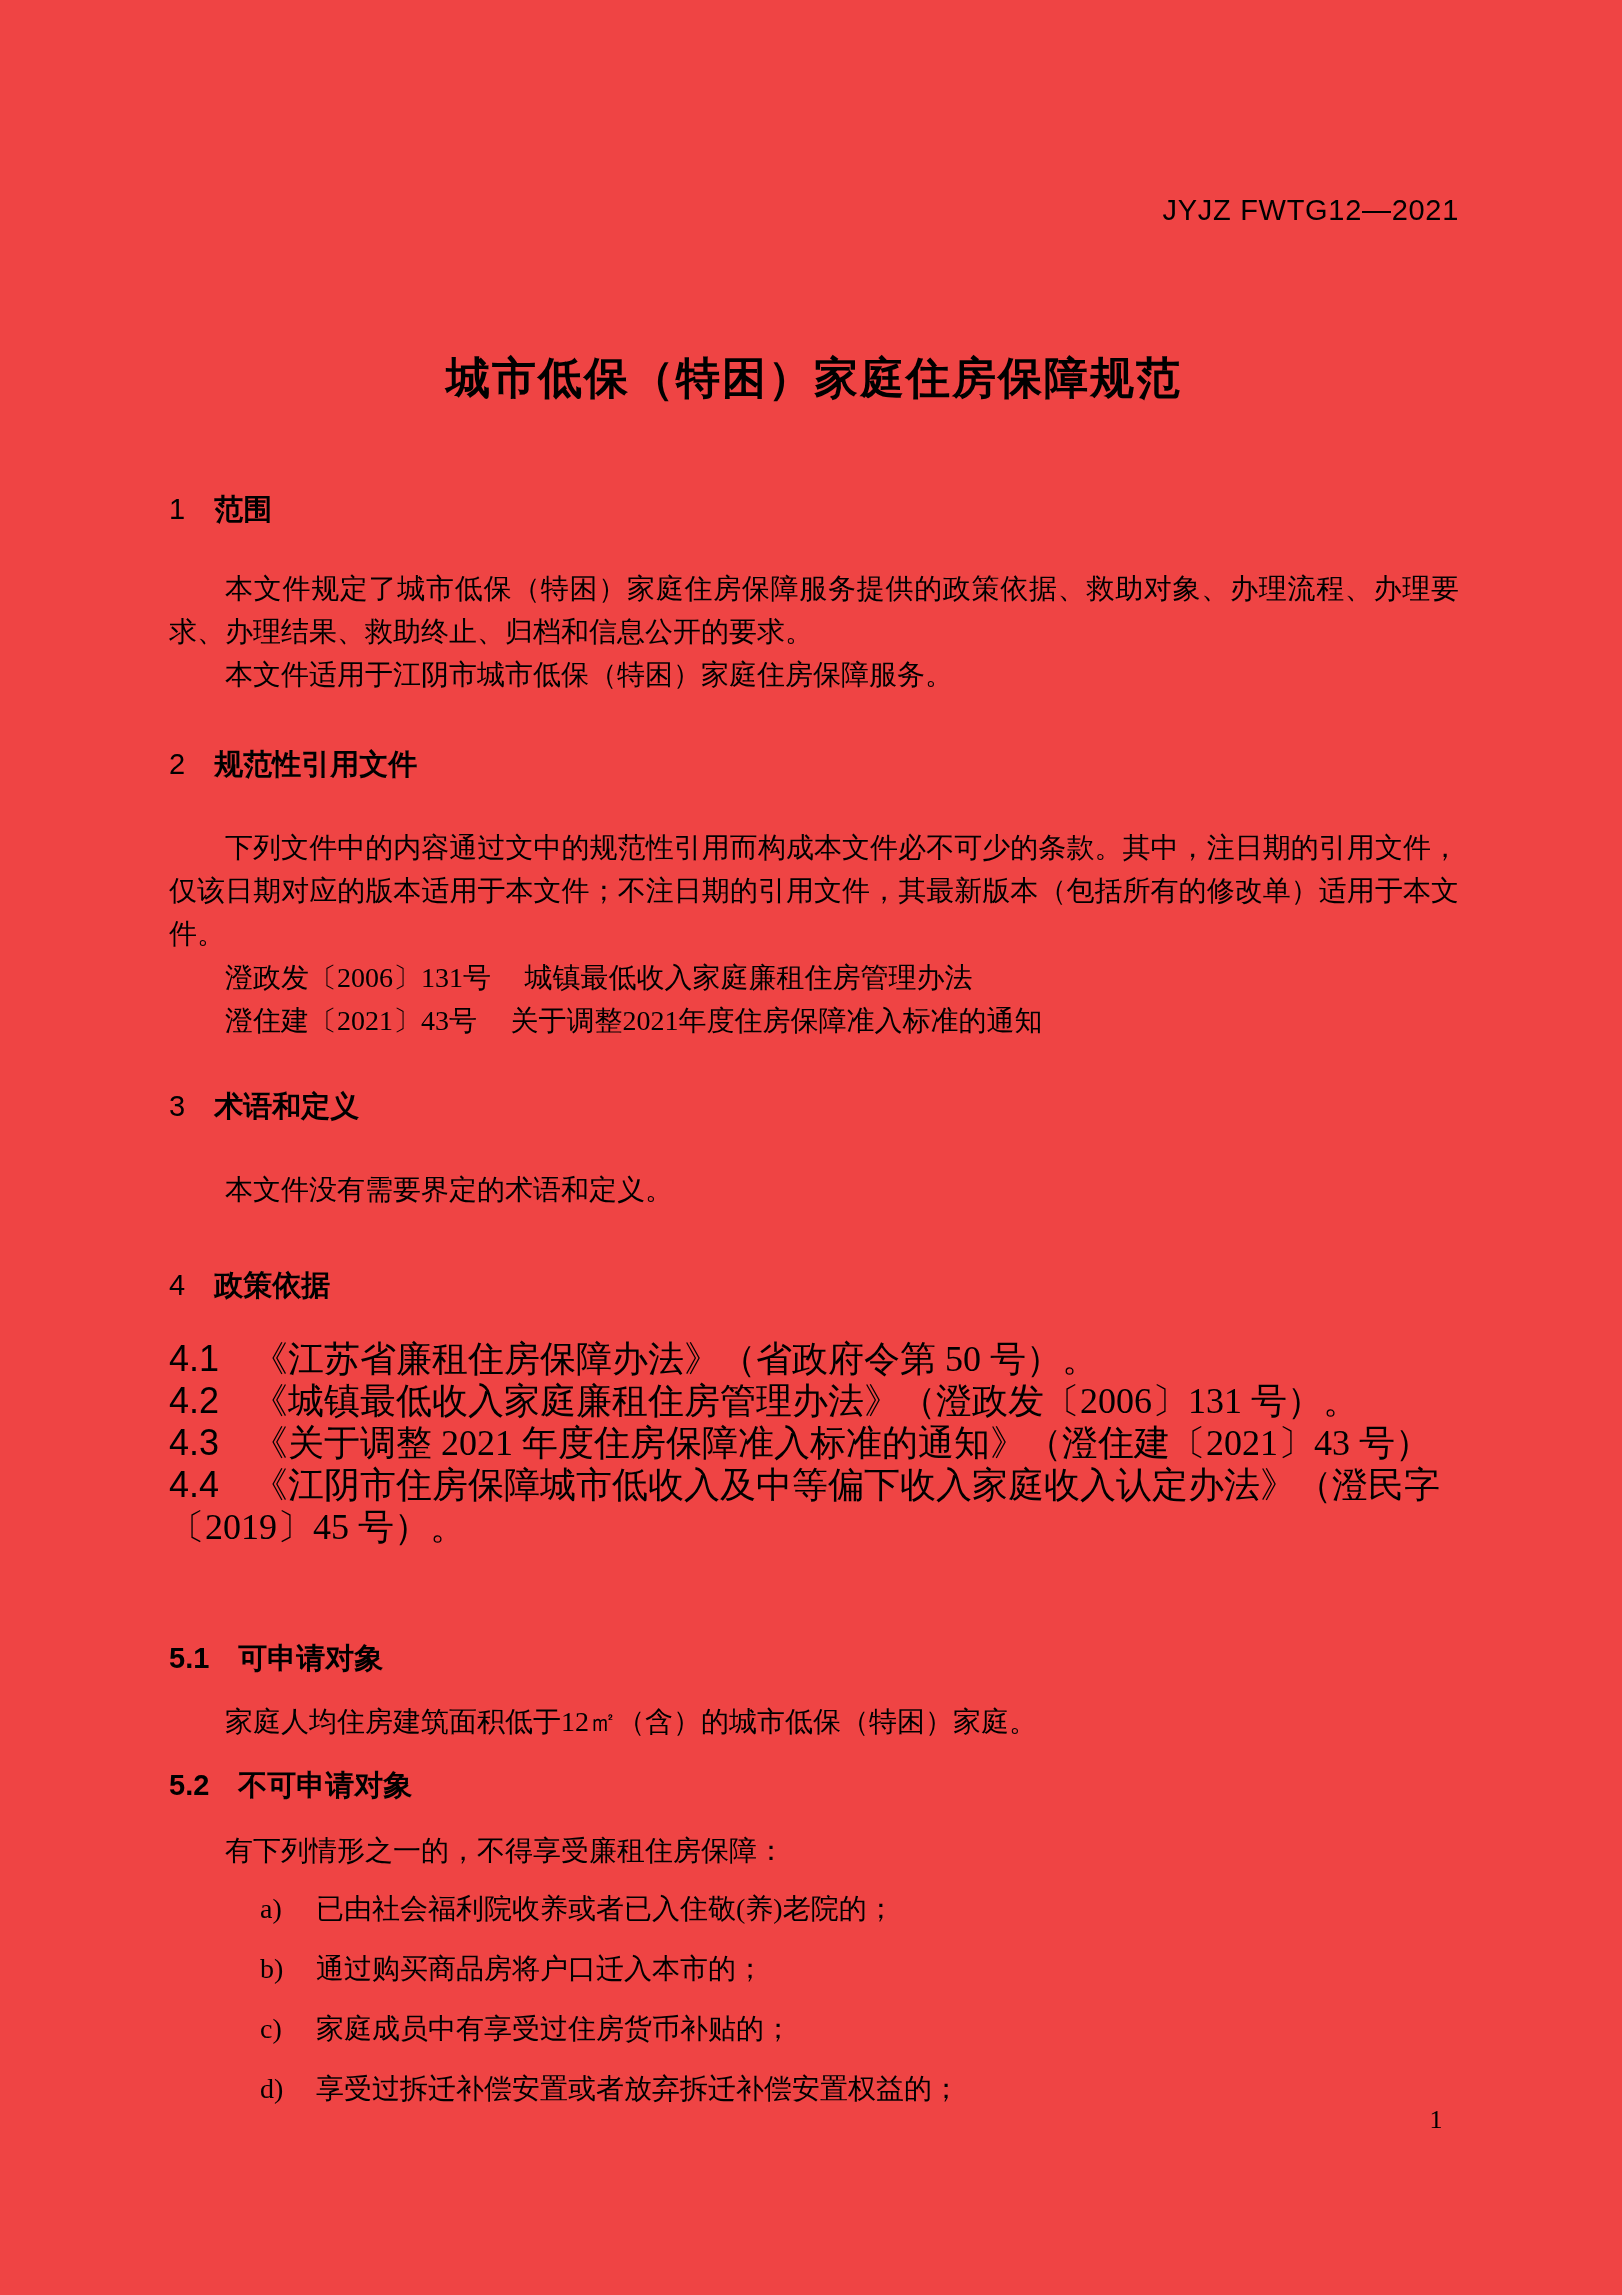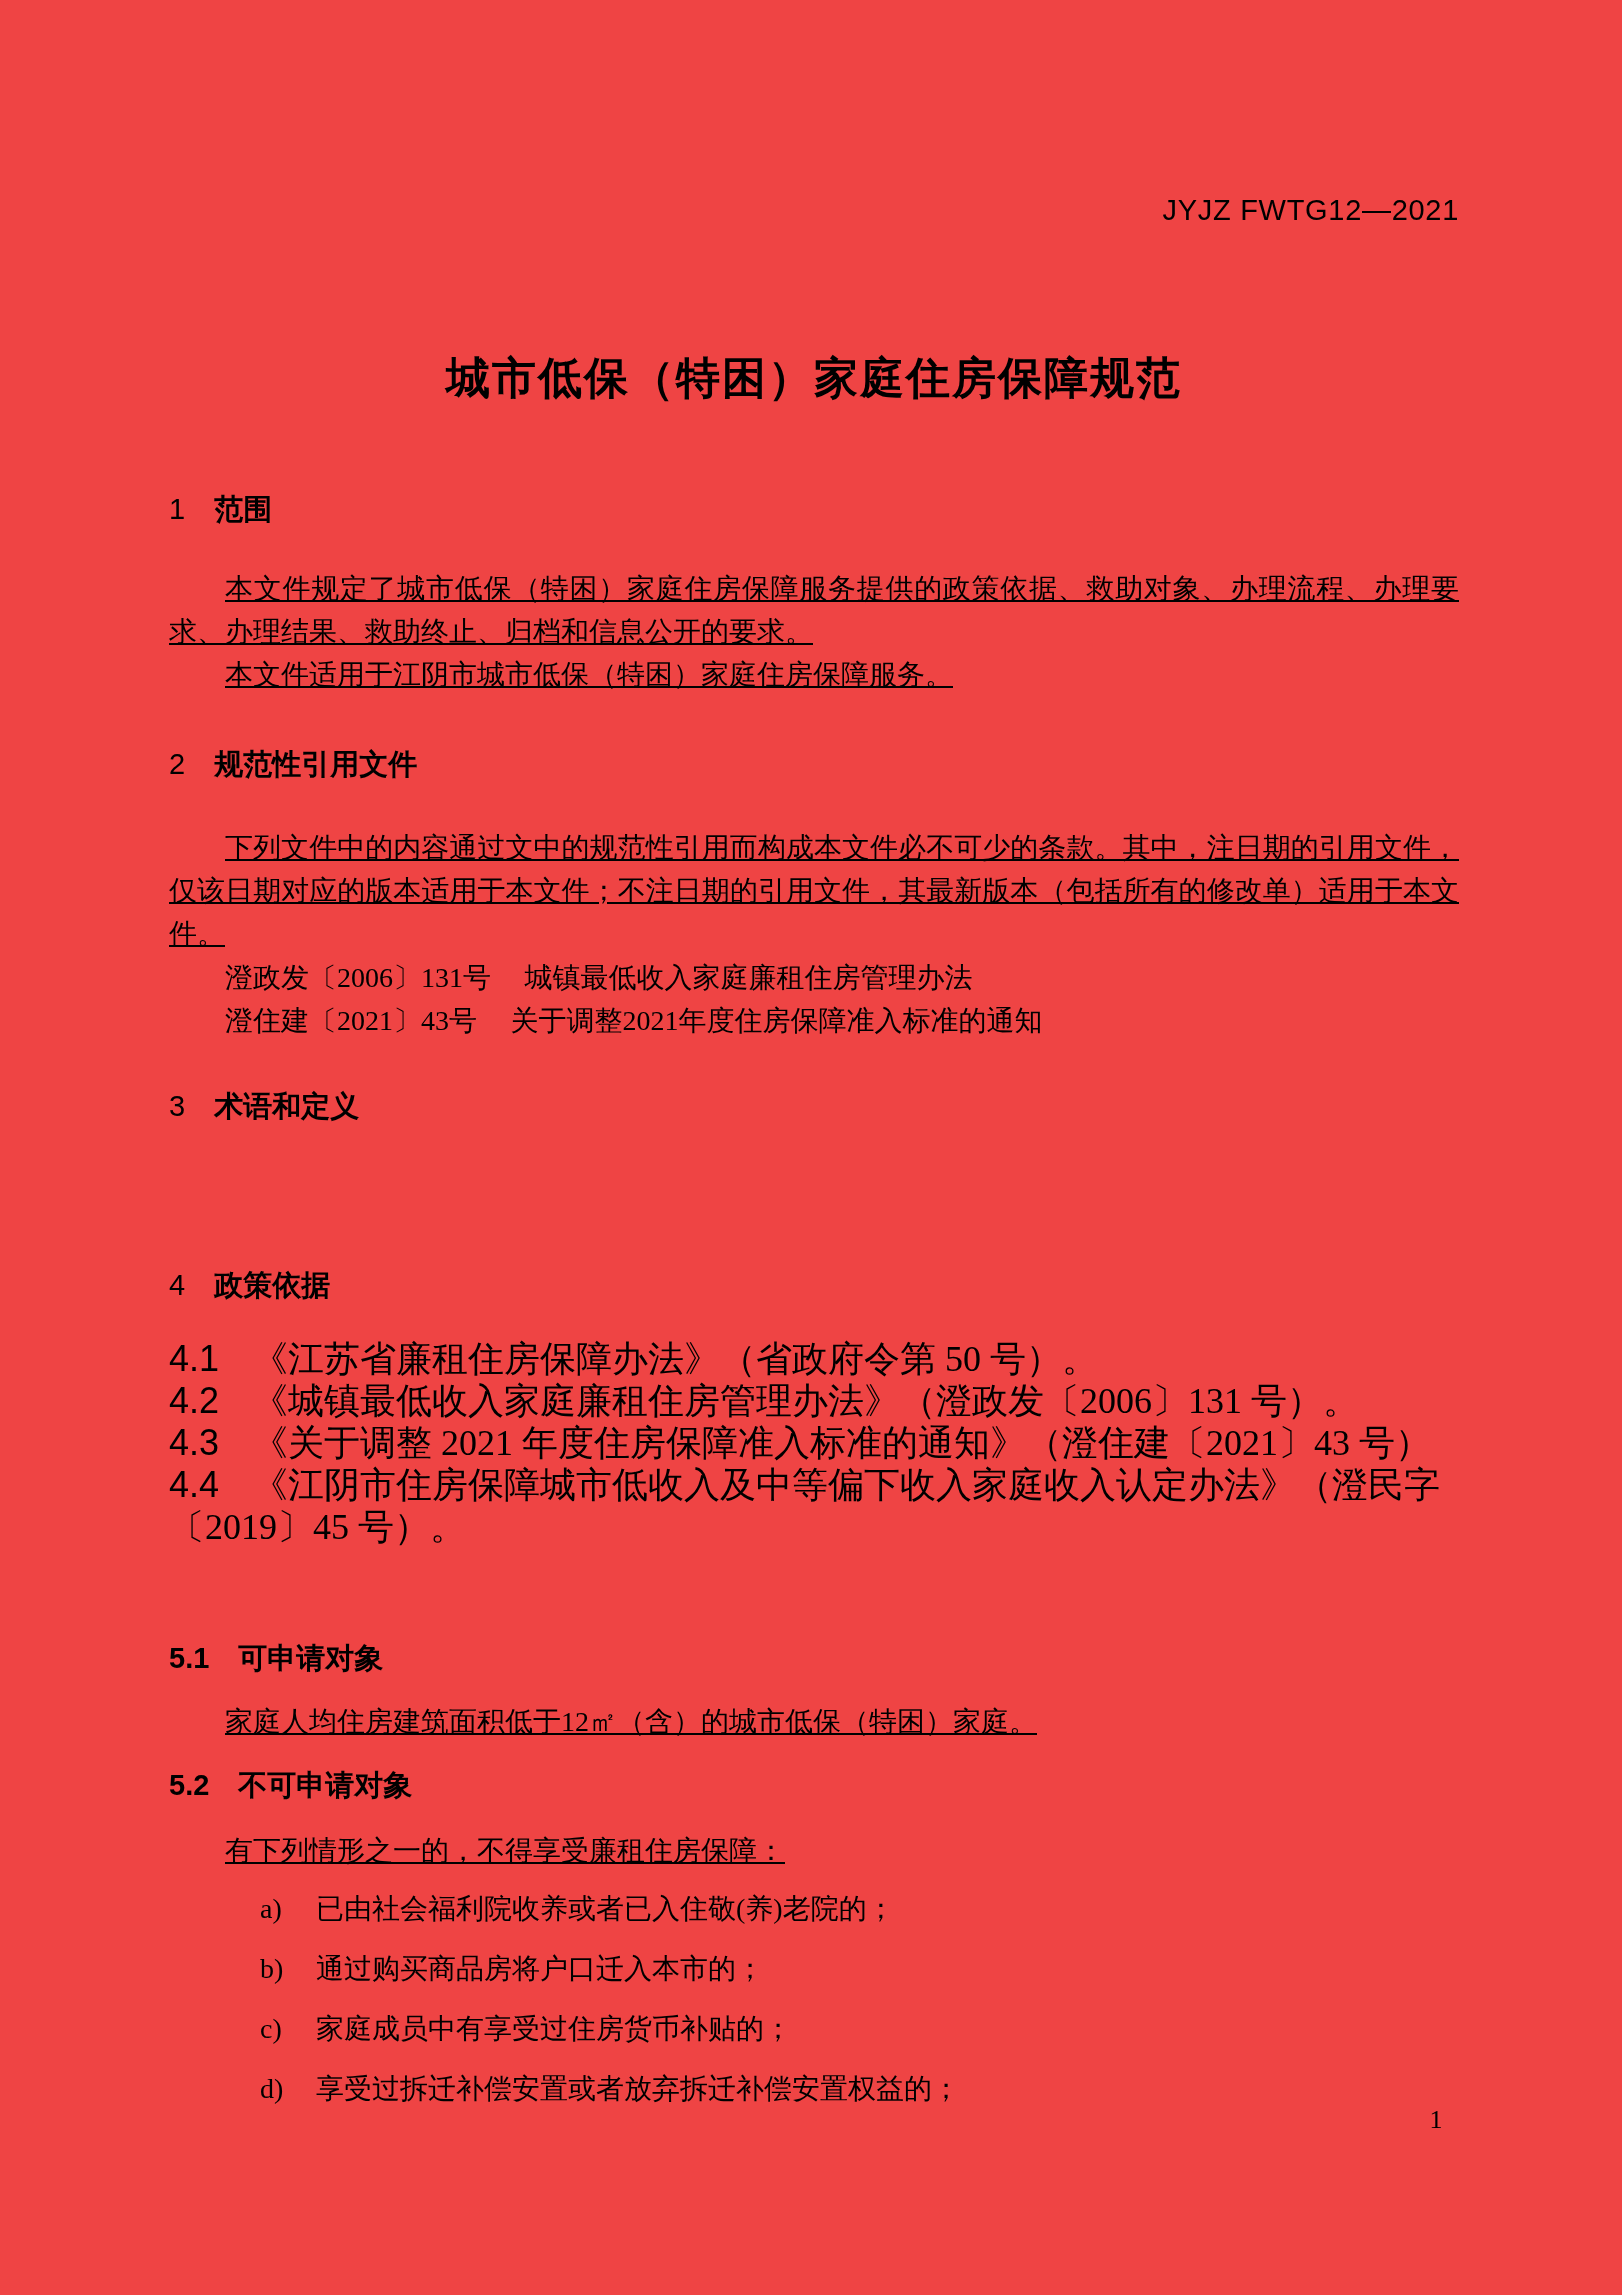--- a/index.html
+++ b/index.html
@@ -31,21 +31,21 @@
   }
   .sec-h {
     font-family:"Liberation Sans","DejaVu Sans",sans-serif;
     font-weight:bold;
     font-size:29px; line-height:34px;
   }
   .sec-h .num { display:inline-block; margin-right:29px; font-weight:normal; }
   .sub-h .num { font-weight:bold; }
 
   .body-text { font-size:28px; line-height:43px; text-align:justify; }
-  .body-text p { margin:0; text-indent:2em;text-decoration:underline; }
+  .body-text p { margin:0; text-indent:2em; }
 
   .ref-line { font-size:28px; line-height:43px; }
   .ref-line p { margin:0; text-indent:2em; }
   .ref-title { margin-left:1.2em; }
 
   .clause-list { font-size:36px; line-height:42px; }
   .clause { margin:0; }
   .clause .clause-num {
     display:inline-block; width:83px;
     font-family:"Liberation Sans","DejaVu Sans",sans-serif;
@@ -86,20 +86,23 @@
     <p>下列文件中的内容通过文中的规范性引用而构成本文件必不可少的条款。其中，注日期的引用文件，仅该日期对应的版本适用于本文件；不注日期的引用文件，其最新版本（包括所有的修改单）适用于本文件。</p>
   </div>
   <div class="block ref-line" style="top:956px">
     <p><span>澄政发〔2006〕131号</span><span class="ref-title">城镇最低收入家庭廉租住房管理办法</span></p>
     <p><span>澄住建〔2021〕43号</span><span class="ref-title">关于调整2021年度住房保障准入标准的通知</span></p>
   </div>
 
   <div class="block sec-h" style="top:1089px">
     <span class="num">3</span><span>术语和定义</span>
   </div>
+  <div class="block body-text" style="top:1168px">
+    <p>本文件没有需要界定的术语和定义。</p>
+  </div>
 
   <div class="block sec-h" style="top:1268px">
     <span class="num">4</span><span>政策依据</span>
   </div>
   <div class="block clause-list" style="top:1338px">
     <p class="clause"><span class="clause-num">4.1</span><span>《江苏省廉租住房保障办法》（省政府令第 50 号）。</span></p>
     <p class="clause"><span class="clause-num">4.2</span><span>《城镇最低收入家庭廉租住房管理办法》（澄政发〔2006〕131 号）。</span></p>
     <p class="clause"><span class="clause-num">4.3</span><span>《关于调整 2021 年度住房保障准入标准的通知》（澄住建〔2021〕43 号）</span></p>
     <p class="clause"><span class="clause-num">4.4</span><span>《江阴市住房保障城市低收入及中等偏下收入家庭收入认定办法》（澄民字〔2019〕45 号）。</span></p>
   </div>

